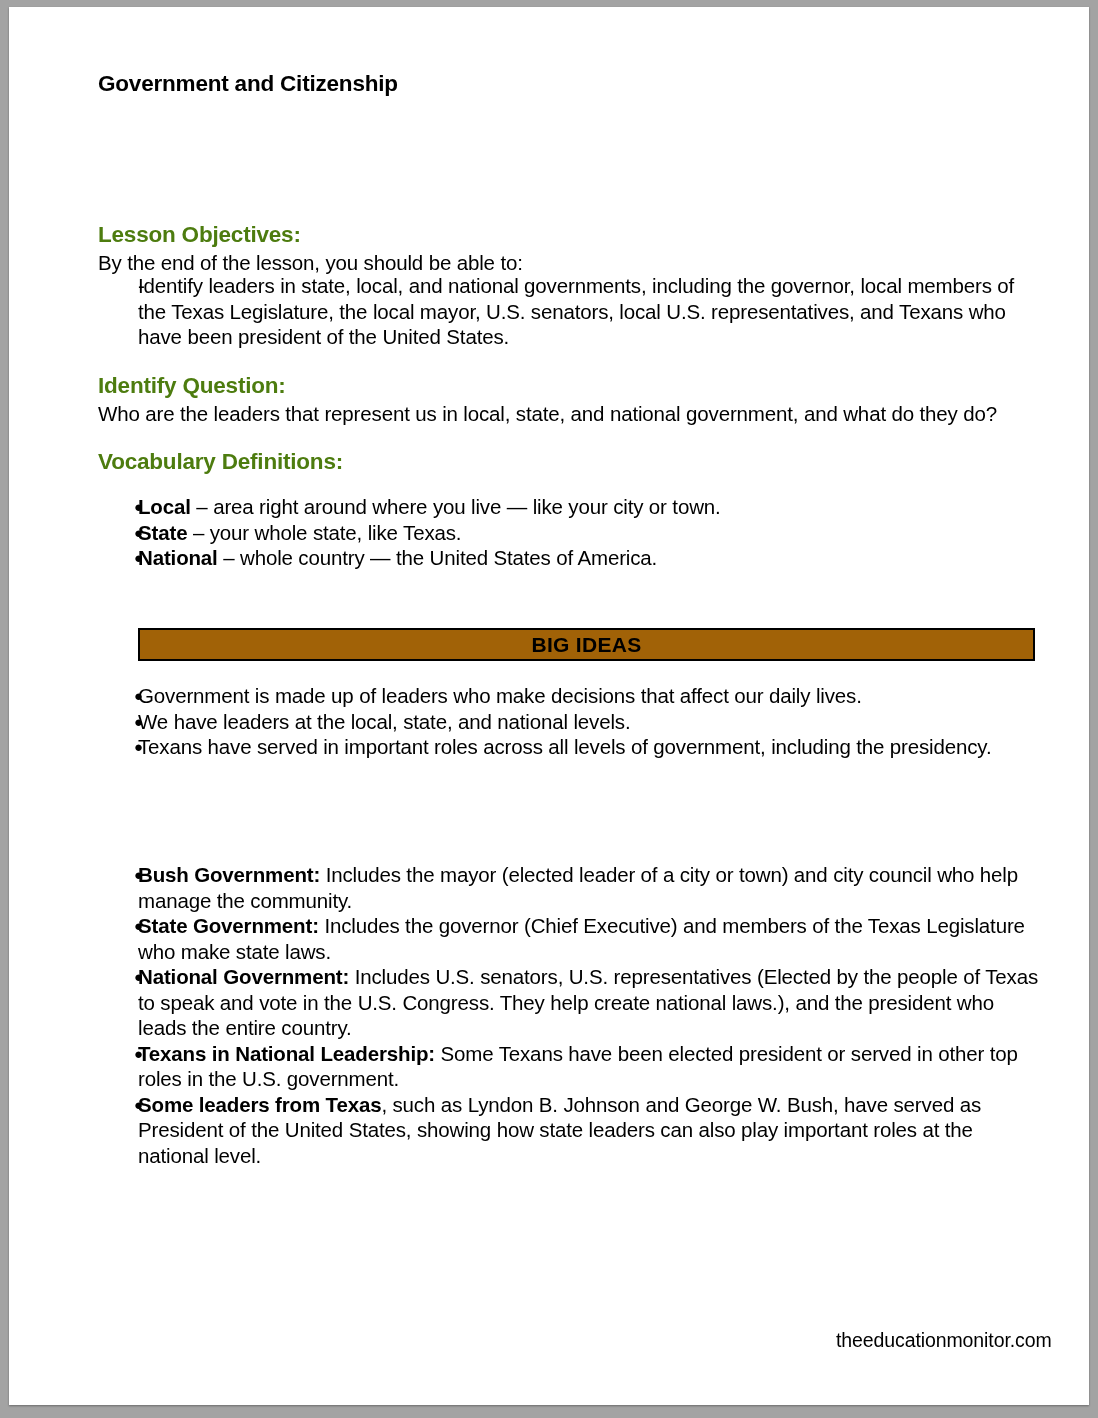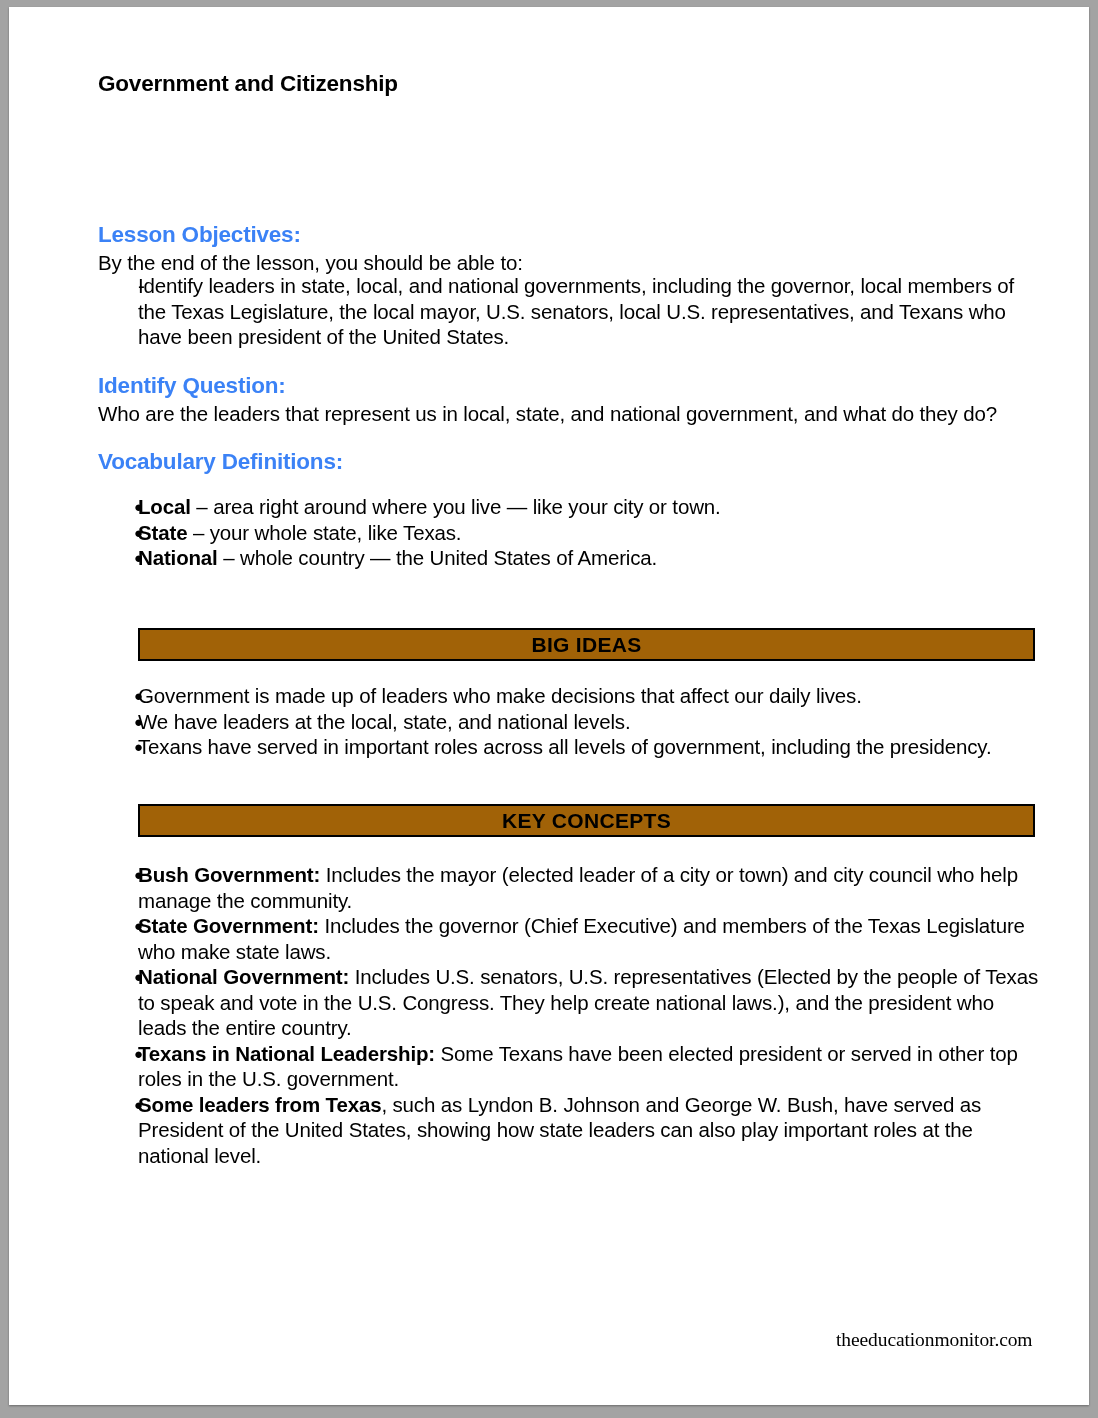--- a/index.html
+++ b/index.html
@@ -65,21 +65,21 @@
     letter-spacing: -0.2px;
     white-space: nowrap;
   }
   .lesson-line b { font-weight: bold; }
 
   .section-head {
     position: absolute;
     left: 59px;
     font-size: 22.5px;
     font-weight: bold;
-    color: #3b82f6;
+    color: #4d7c0f;
     letter-spacing: -0.2px;
   }
 
   .para {
     position: absolute;
     left: 59px;
     color: #000;
     font-size: 20.5px;
     line-height: 25px;
     letter-spacing: -0.15px;
@@ -160,21 +160,20 @@
   .banner-big { top: 621px; }
   .banner-key { top: 797px; }
 
   .footer {
     position: absolute;
     left: 797px;
     top: 1322px;
     font-size: 19.5px;
     color: #000;
     letter-spacing: -0.1px;
-    font-family: Liberation Serif, serif;
   }
 </style>
 </head>
 <body>
 
 <div class="page-frame">
   <div class="page-sheet">
     <div class="content">
 
       <div class="title-main">Government and Citizenship</div>
@@ -220,21 +219,20 @@
         <div class="bullet-item">
           <span class="bullet-mark">●</span>
           <span class="bullet-body">We have leaders at the local, state, and national levels.</span>
         </div>
         <div class="bullet-item">
           <span class="bullet-mark">●</span>
           <span class="bullet-body">Texans have served in important roles across all levels of government, including the presidency.</span>
         </div>
       </div>
 
-      <div class="banner banner-key">KEY CONCEPTS</div>
 
       <div class="bullet-list keyconcepts-list">
         <div class="bullet-item">
           <span class="bullet-mark">●</span>
           <span class="bullet-body"><b>Bush Government:</b><span> Includes the mayor (elected leader of a city or town) and city council who help manage the community.</span></span>
         </div>
         <div class="bullet-item">
           <span class="bullet-mark">●</span>
           <span class="bullet-body"><b>State Government:</b><span> Includes the governor (Chief Executive) and members of the Texas Legislature who make state laws.</span></span>
         </div>

